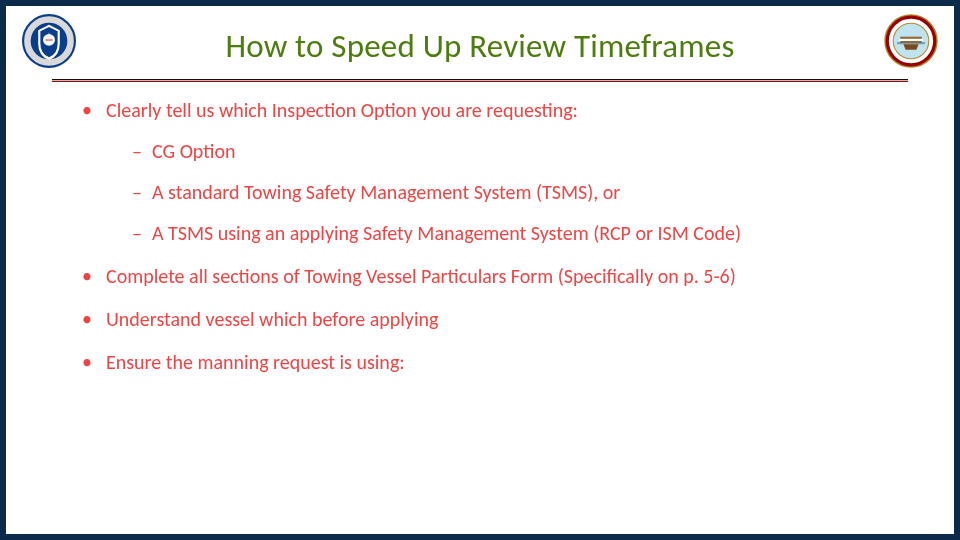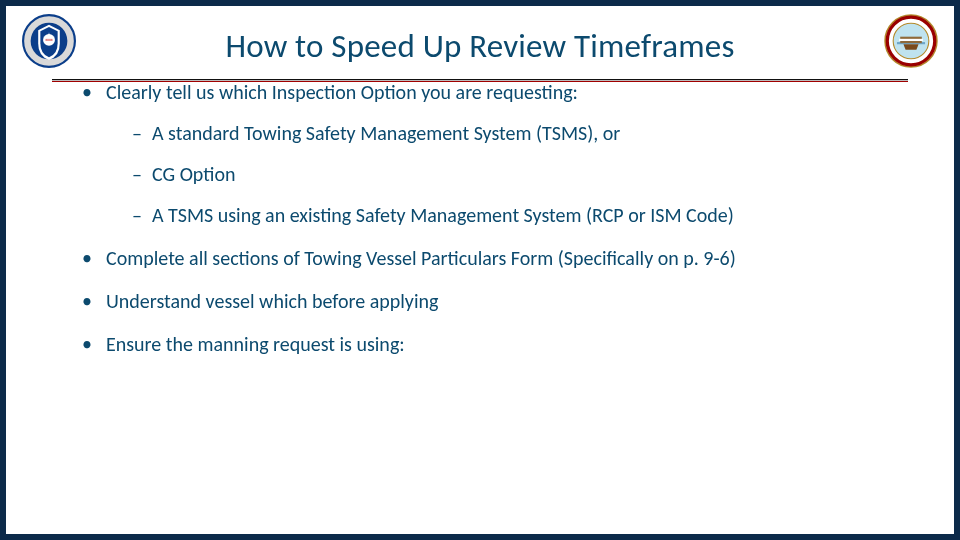--- a/index.html
+++ b/index.html
@@ -19,44 +19,45 @@
     position: relative;
     height: 68px;
     display: flex;
     align-items: center;
   }
   .title {
     flex: 1;
     text-align: center;
     font-size: 33px;
     font-weight: 400;
-    color: #0c4a6e;
+    color: #4d7c0f;
     letter-spacing: 0.2px;
     padding: 0 60px;
   }
   .rule {
     position: absolute;
     left: 0; right: 0; bottom: -2px;
     height: 3px;
     background: linear-gradient(to bottom, #111 0 1px, #bcbcbc 1px 2px, #a00000 2px 3px);
   }
   .logo-left, .logo-right {
     position: absolute;
     top: 2px;
     width: 54px;
     height: 54px;
   }
   .logo-left { left: -30px; }
   .logo-right { right: -30px; }
   .logo-left svg, .logo-right svg { width: 100%; height: 100%; }
 
   .content {
+    padding-top: 18px;
     font-size: 20px;
     line-height: 1.25;
-    color: #0c4a6e;
+    color: #ef4444;
   }
   ul.level1 {
     list-style: none;
     padding-left: 30px;
   }
   ul.level1 > li {
     position: relative;
     margin-bottom: 18px;
     padding-left: 24px;
   }
@@ -117,27 +118,27 @@
       </svg>
     </div>
     <div class="rule"></div>
   </div>
 
   <div class="content">
     <ul class="level1">
       <li>
         <span>Clearly tell us which Inspection Option you are requesting:</span>
         <ul class="level2">
+          <li><span>CG Option</span></li>
           <li><span>A standard Towing Safety Management System (TSMS), or</span></li>
-          <li><span>CG Option</span></li>
-          <li><span>A TSMS using an existing Safety Management System (RCP or ISM Code)</span></li>
+          <li><span>A TSMS using an applying Safety Management System (RCP or ISM Code)</span></li>
         </ul>
       </li>
       <li>
-        <span>Complete all sections of Towing Vessel Particulars Form (Specifically on p. 9-6)</span>
+        <span>Complete all sections of Towing Vessel Particulars Form (Specifically on p. 5-6)</span>
       </li>
       <li>
         <span>Understand vessel which before applying</span>
       </li>
       <li>
         <span>Ensure the manning request is using:</span>
       </li>
     </ul>
   </div>
 

